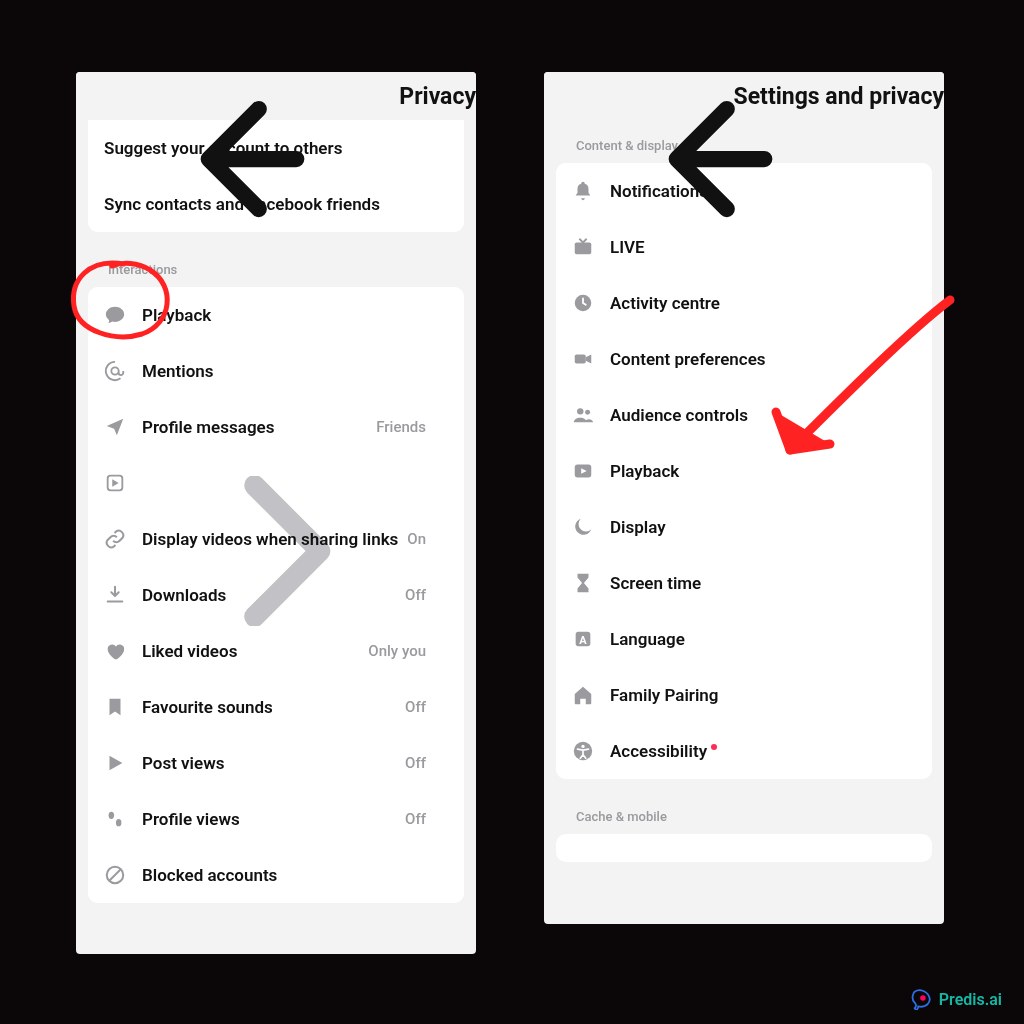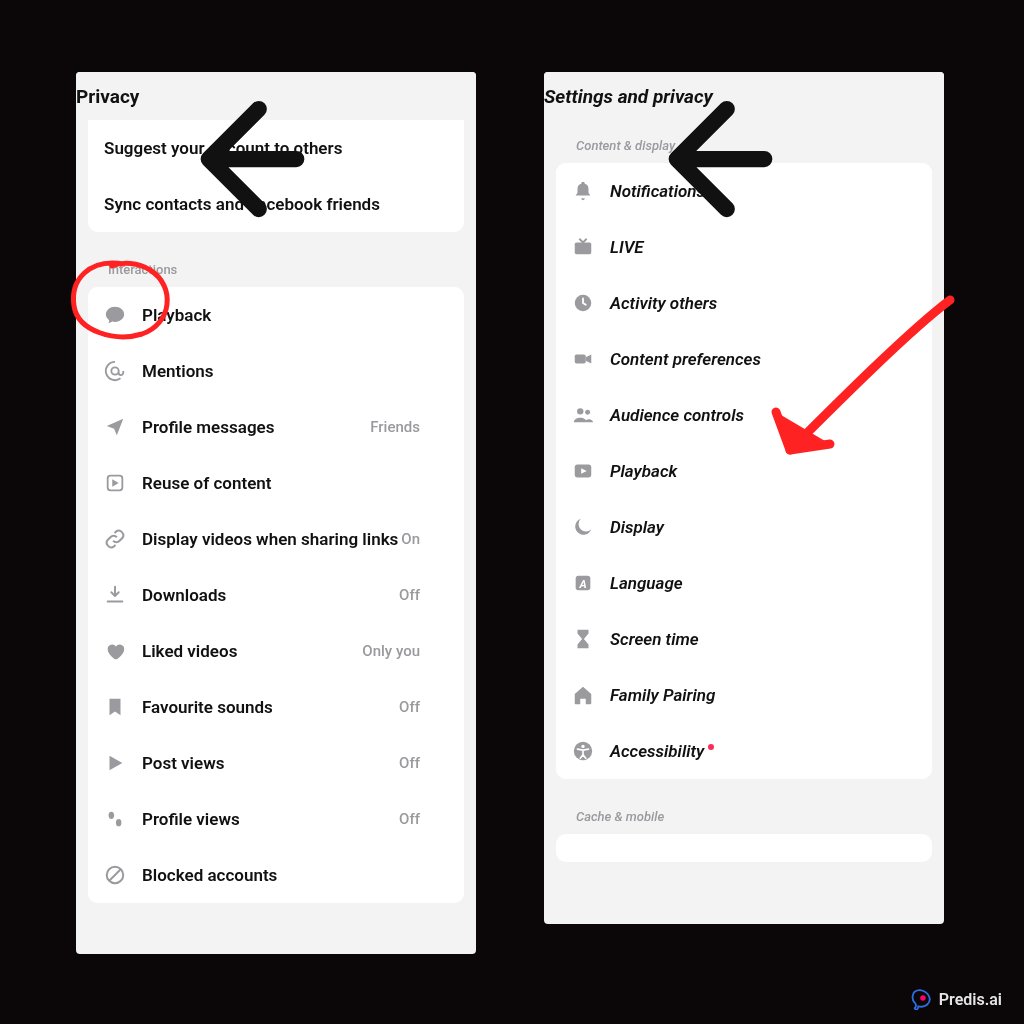--- a/index.html
+++ b/index.html
@@ -12,31 +12,31 @@
     overflow: hidden;
   }
   .phone {
     position: absolute;
     width: 400px;
     background: #f3f3f4;
     border-radius: 4px;
     overflow: hidden;
   }
   .phone.left  { left: 76px;  top: 72px; height: 882px; }
-  .phone.right { left: 544px; top: 72px; height: 852px; font-style: italic; }
+  .phone.right { left: 544px; top: 72px; height: 852px; }
 
   .titlebar {
     height: 48px;
     background: #f3f3f4;
     display: flex;
     align-items: center;
-    justify-content: flex-start;
+    justify-content: flex-end;
     position: relative;
     font-weight: 700;
-    font-size: 19px;
+    font-size: 23px;
     color: #111;
   }
   .titlebar .back {
     position: absolute;
     left: 14px;
     top: 12px;
     width: 24px;
     height: 24px;
   }
 
@@ -88,21 +88,21 @@
     display: flex;
     align-items: center;
   }
   .row .label .dot {
     width: 6px; height:6px; background:#fe2c55; border-radius:50%;
     margin-left:4px; margin-top:-8px;
   }
   .row .value {
     font-size: 15px;
     color: #9a9a9e;
-    margin-right: 20px;
+    margin-right: 14px;
     font-weight: 500;
   }
   .row .chev {
     color: #c2c2c6;
     width: 10px;
     height: 14px;
     flex: 0 0 10px;
   }
   .row.no-icon .label { margin-left: 0; }
 
@@ -129,21 +129,21 @@
   
   .watermark {
     position: absolute;
     right: 22px;
     bottom: 14px;
     display: flex;
     align-items: center;
     gap: 6px;
     font-size: 16px;
     font-weight: 600;
-    color: #e5e5e5;
+    color: #14b8a6;
   }
   .watermark svg { width:22px; height:22px; }
 </style>
 </head>
 <body>
 
 <svg width="0" height="0" style="position:absolute">
   <defs>
     <symbol id="i-chevron" viewBox="0 0 10 16">
         <path d="M1 1l7 7-7 7" fill="none" stroke="currentColor" stroke-width="2.2" stroke-linecap="round" stroke-linejoin="round"></path>
@@ -299,21 +299,20 @@
         <span class="chev"><svg>
             <use href="#i-chevron"></use>
           </svg></span>
       </div>
       <div class="row">
         <span class="icon">
           <svg>
             <use href="#i-reuse"></use>
           </svg>
         </span>
-        <span class="label">Reuse of content</span>
         <span class="chev"><svg>
             <use href="#i-chevron"></use>
           </svg></span>
       </div>
       <div class="row">
         <span class="icon">
           <svg>
             <use href="#i-link"></use>
           </svg>
         </span>
@@ -429,21 +428,21 @@
         <span class="chev"><svg>
             <use href="#i-chevron"></use>
           </svg></span>
       </div>
       <div class="row">
         <span class="icon">
           <svg>
             <use href="#i-clock"></use>
           </svg>
         </span>
-        <span class="label">Activity others</span>
+        <span class="label">Activity centre</span>
         <span class="chev"><svg>
             <use href="#i-chevron"></use>
           </svg></span>
       </div>
       <div class="row">
         <span class="icon">
           <svg>
             <use href="#i-video"></use>
           </svg>
         </span>
@@ -481,35 +480,35 @@
           </svg>
         </span>
         <span class="label">Display</span>
         <span class="chev"><svg>
             <use href="#i-chevron"></use>
           </svg></span>
       </div>
       <div class="row">
         <span class="icon">
           <svg>
+            <use href="#i-hourglass"></use>
+          </svg>
+        </span>
+        <span class="label">Screen time</span>
+        <span class="chev"><svg>
+            <use href="#i-chevron"></use>
+          </svg></span>
+      </div>
+      <div class="row">
+        <span class="icon">
+          <svg>
             <use href="#i-lang"></use>
           </svg>
         </span>
         <span class="label">Language</span>
-        <span class="chev"><svg>
-            <use href="#i-chevron"></use>
-          </svg></span>
-      </div>
-      <div class="row">
-        <span class="icon">
-          <svg>
-            <use href="#i-hourglass"></use>
-          </svg>
-        </span>
-        <span class="label">Screen time</span>
         <span class="chev"><svg>
             <use href="#i-chevron"></use>
           </svg></span>
       </div>
       <div class="row">
         <span class="icon">
           <svg>
             <use href="#i-home"></use>
           </svg>
         </span>

